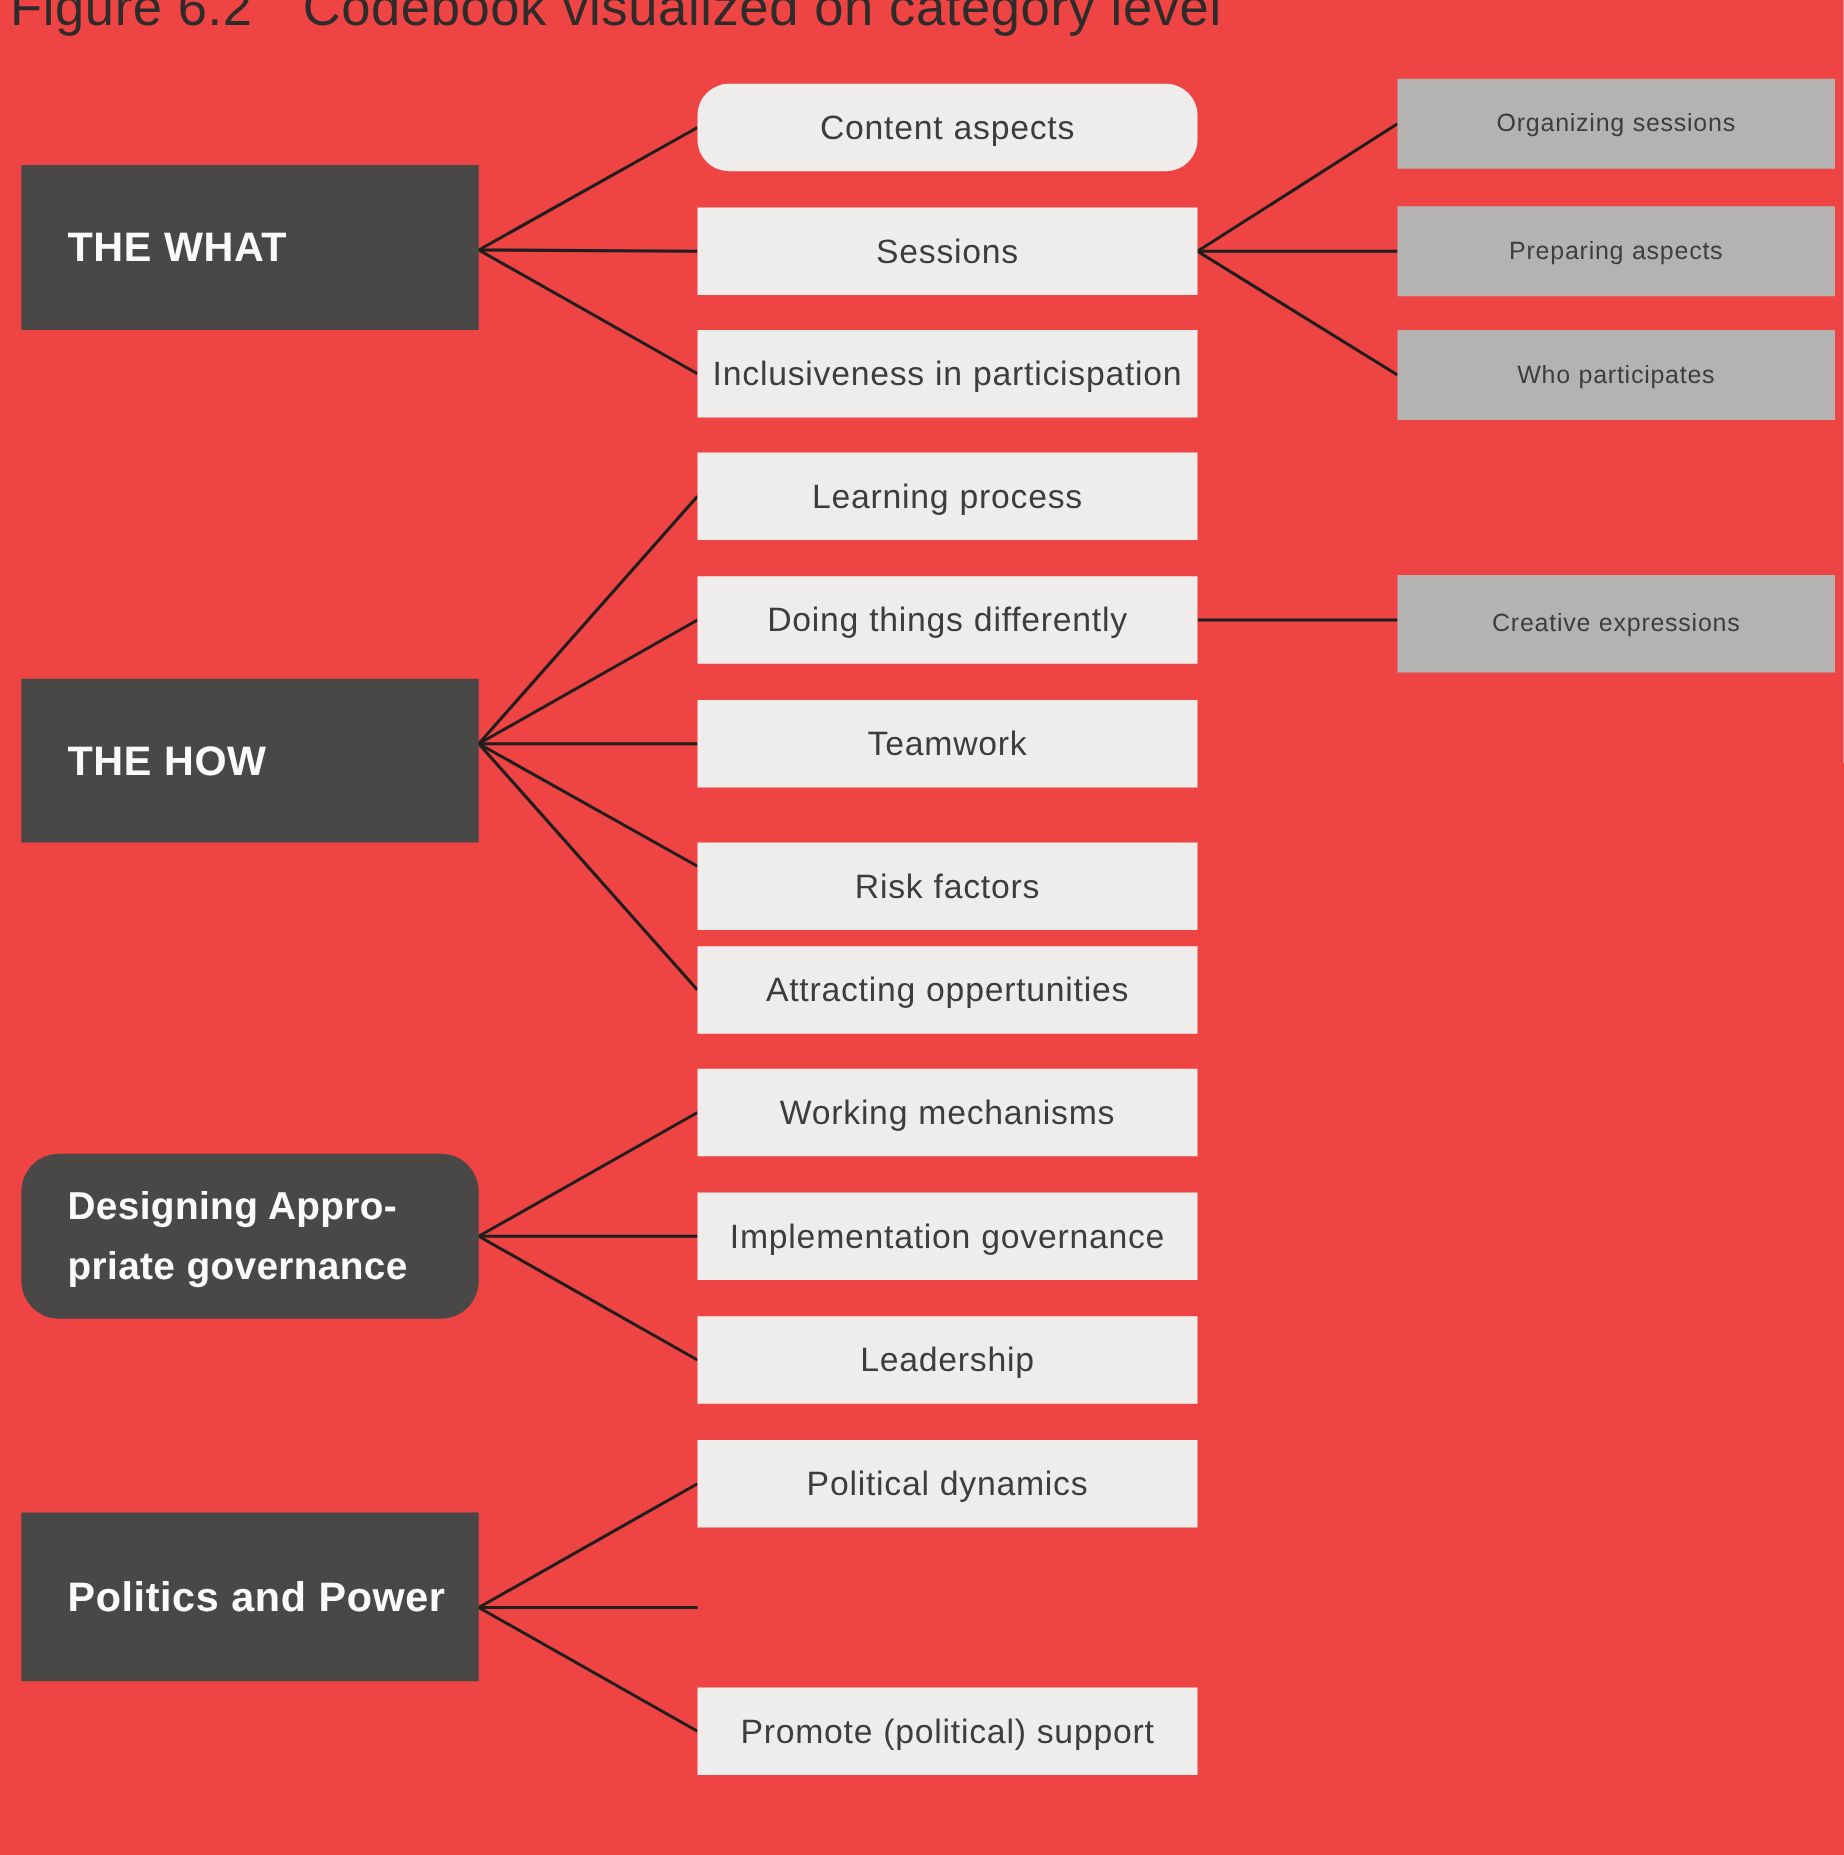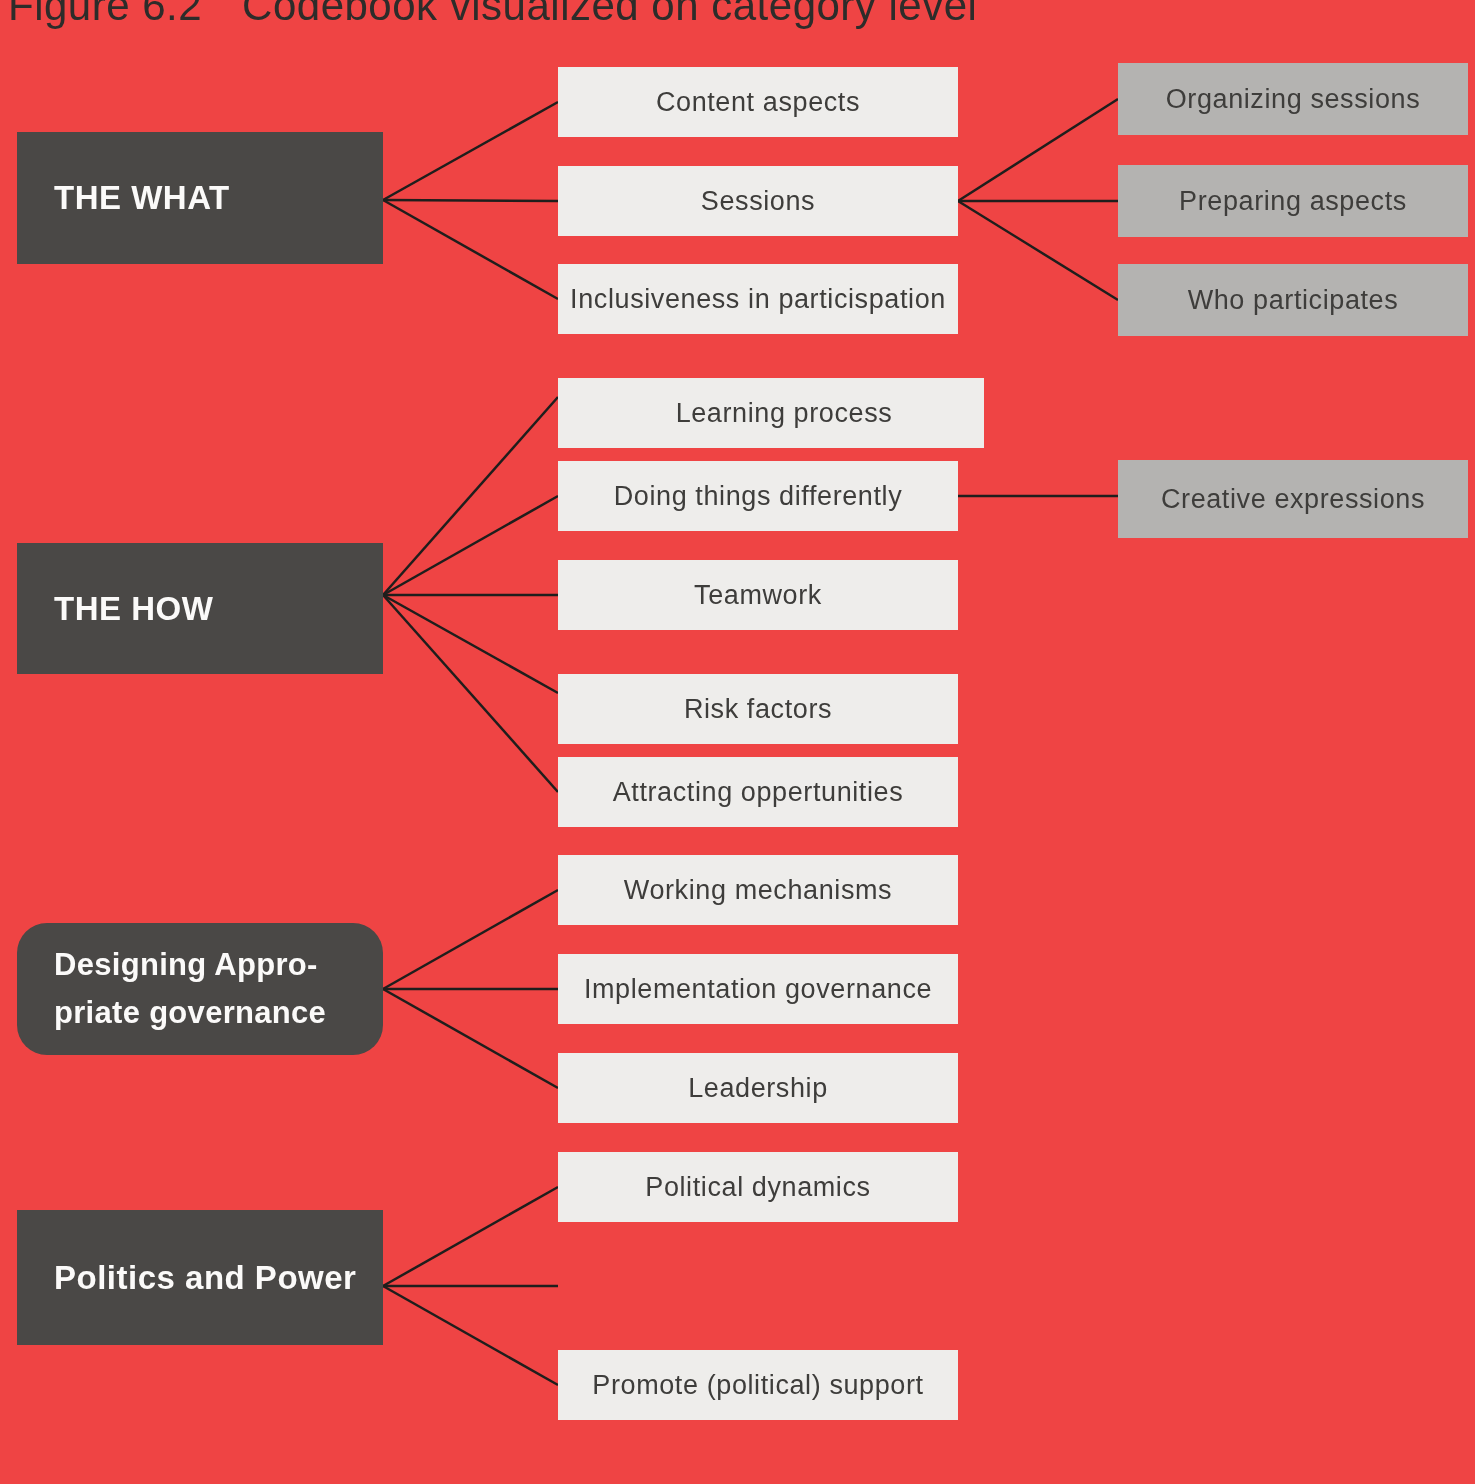--- a/index.html
+++ b/index.html
@@ -49,21 +49,21 @@
     font-size:27px;
     letter-spacing:0.6px;
     text-align:center;
   }
   .sub{
     position:absolute;
     left:1118px;width:350px;height:72px;
     background:var(--subcategory-box,#b4b3b1);
     color:var(--category-text,#3e3d3b);
     display:flex;align-items:center;justify-content:center;
-    font-size:27px;
+    font-size:20px;
     letter-spacing:0.6px;
     text-align:center;
   }
 </style>
 </head>
 <body>
 
 <div class="canvas">
 
   <div class="fig-title">
@@ -104,25 +104,25 @@
     <span>THE HOW</span>
   </div>
   <div class="theme two-line" style="top:923px;height:132px;">
     <span>Designing Appro-</span>
     <span>priate governance</span>
   </div>
   <div class="theme" style="top:1210px;height:135px;">
     <span>Politics and Power</span>
   </div>
 
-  <div class="cat" style="top:67px;">Content aspects</div>
+  <div class="cat" style="top:67px;border-radius:25px;">Content aspects</div>
   <div class="cat" style="top:166px;">Sessions</div>
   <div class="cat" style="top:264px;">Inclusiveness in particispation</div>
 
-  <div class="cat" style="top:378px;padding-left:26px;">Learning process</div>
+  <div class="cat" style="top:362px;">Learning process</div>
   <div class="cat" style="top:461px;">Doing things differently</div>
   <div class="cat" style="top:560px;">Teamwork</div>
   <div class="cat" style="top:674px;">Risk factors</div>
   <div class="cat" style="top:757px;text-align:right;">Attracting oppertunities</div>
 
   <div class="cat" style="top:855px;">Working mechanisms</div>
   <div class="cat" style="top:1053px;">Leadership</div>
   <div class="cat" style="top:954px;">Implementation governance</div>
 
   <div class="cat" style="top:1152px;">Political dynamics</div>

